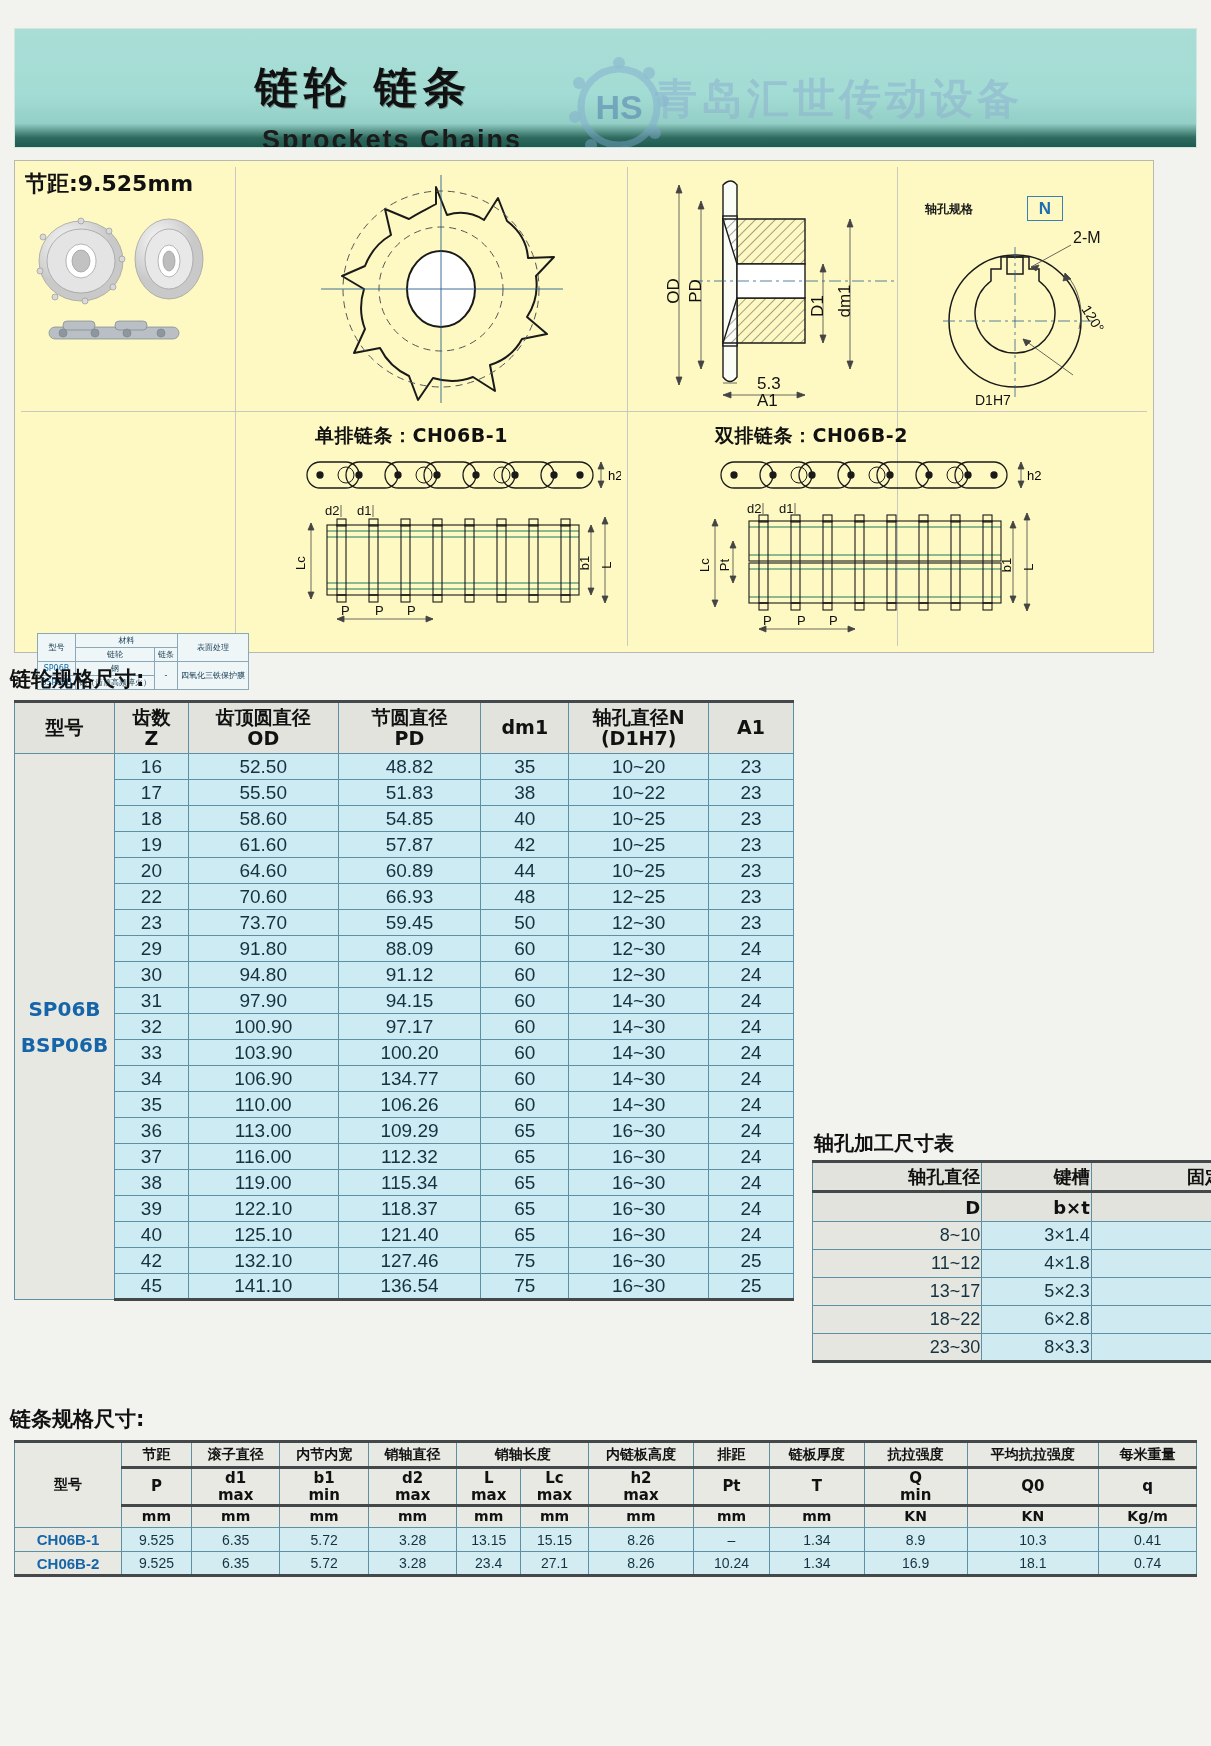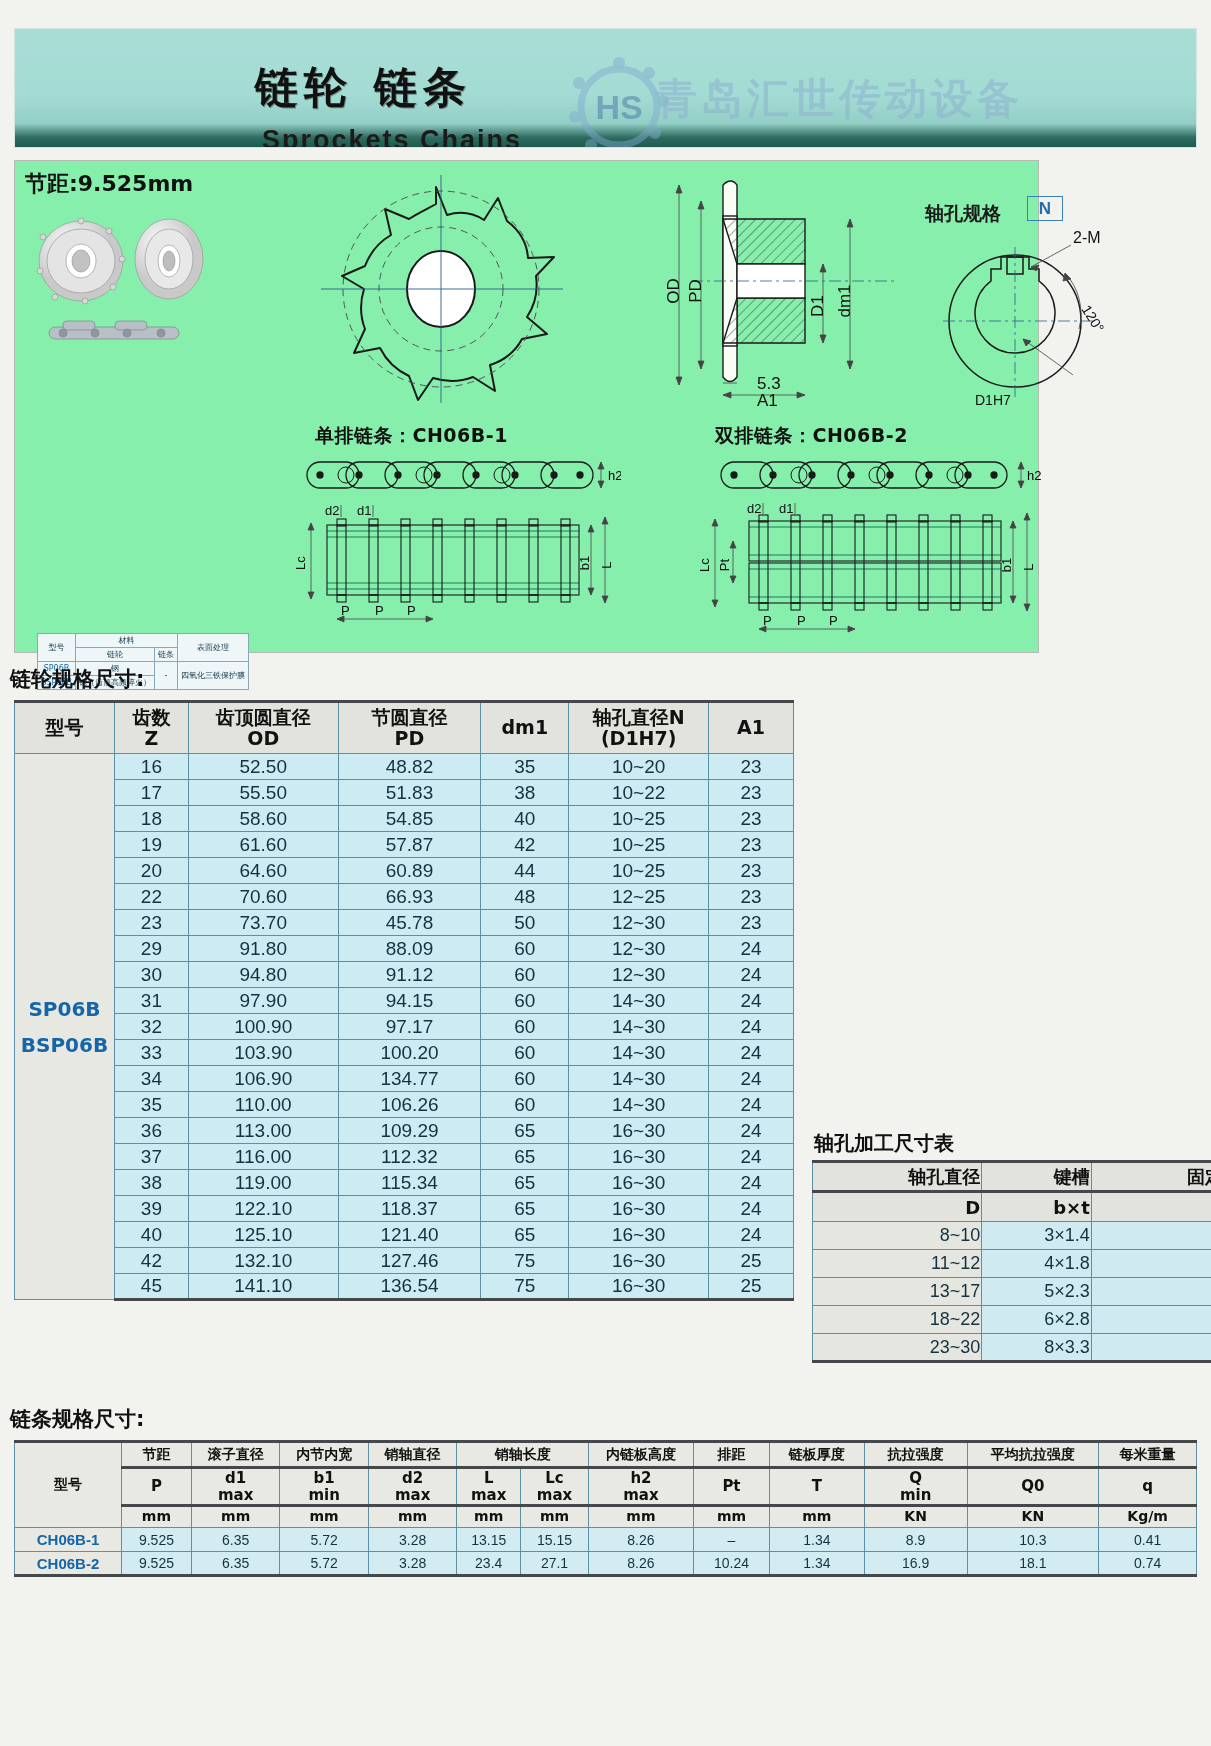--- a/index.html
+++ b/index.html
@@ -35,35 +35,35 @@
     opacity:.55;
   }
   .wm-text{
     position:absolute; left:640px; top:42px;
     font-size:42px; font-weight:bold; letter-spacing:4px;
     color:#8fb6cf; opacity:.62;
     font-family:"DejaVu Sans","Liberation Sans",sans-serif;
   }
   
   .diagrams{
-    position:absolute; left:14px; top:160px; width:1025px; height:493px;
-    background:#86efac; border:1px solid #b9b9b4;
+    position:absolute; left:14px; top:160px; width:1140px; height:493px;
+    background:#fef9c3; border:1px solid #b9b9b4;
   }
   .vline{position:absolute;top:6px;bottom:6px;width:1px;background:#c9c9c4;}
   .pitch-label{
     position:absolute; left:10px; top:8px;
     font-size:22px; font-weight:bold; color:#111;
     font-family:"DejaVu Sans","Liberation Sans",sans-serif;
   }
   .photo{
     position:absolute; left:14px; top:48px; width:190px; height:150px;
   }
   .bore-title{
     position:absolute; left:910px; top:40px;
-    font-size:19px; font-weight:bold;
+    font-size:12px; font-weight:bold;
     font-family:"DejaVu Sans","Liberation Sans",sans-serif;
     text-align:center;
   }
   .bore-N{
     position:absolute; left:1012px; top:35px;
     width:36px; height:25px; border:1px solid #3a7fb5;
     color:#1f6fb0; font-size:17px; font-weight:bold;
     display:flex; align-items:center; justify-content:center;
   }
   .chain-title{
@@ -634,21 +634,21 @@
         <td>22</td>
         <td>70.60</td>
         <td>66.93</td>
         <td>48</td>
         <td>12~25</td>
         <td>23</td>
       </tr>
       <tr>
         <td>23</td>
         <td>73.70</td>
-        <td>45.78</td>
+        <td>59.45</td>
         <td>50</td>
         <td>12~30</td>
         <td>23</td>
       </tr>
       <tr>
         <td>29</td>
         <td>91.80</td>
         <td>88.09</td>
         <td>60</td>
         <td>12~30</td>

